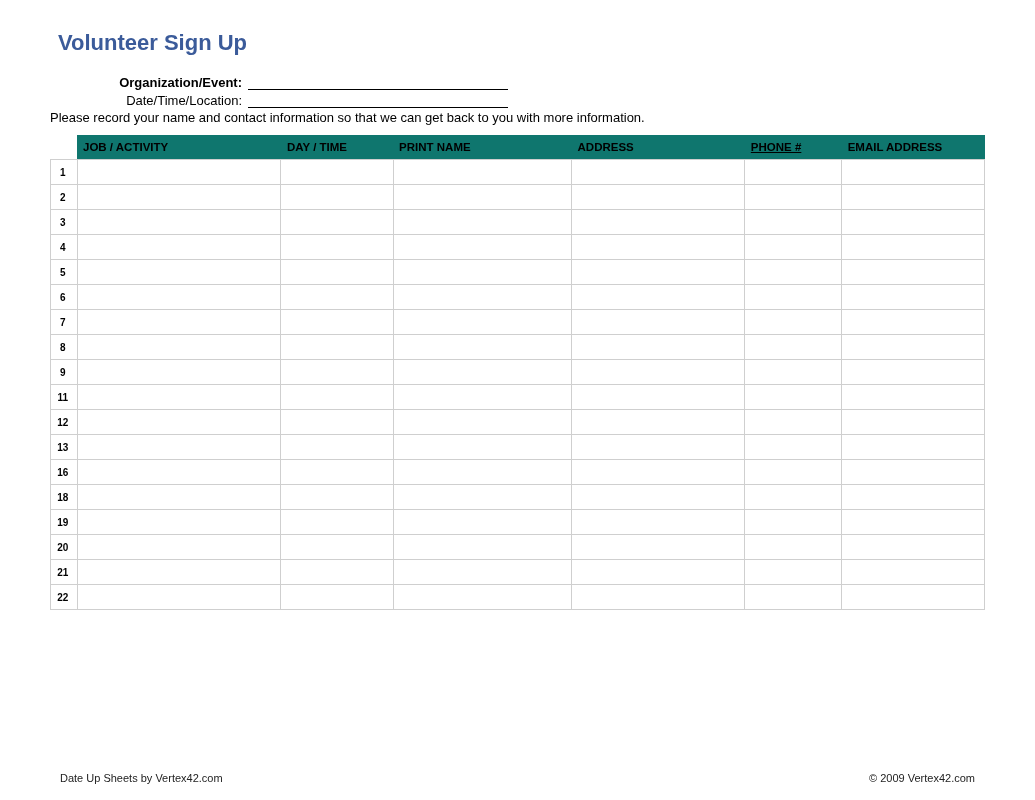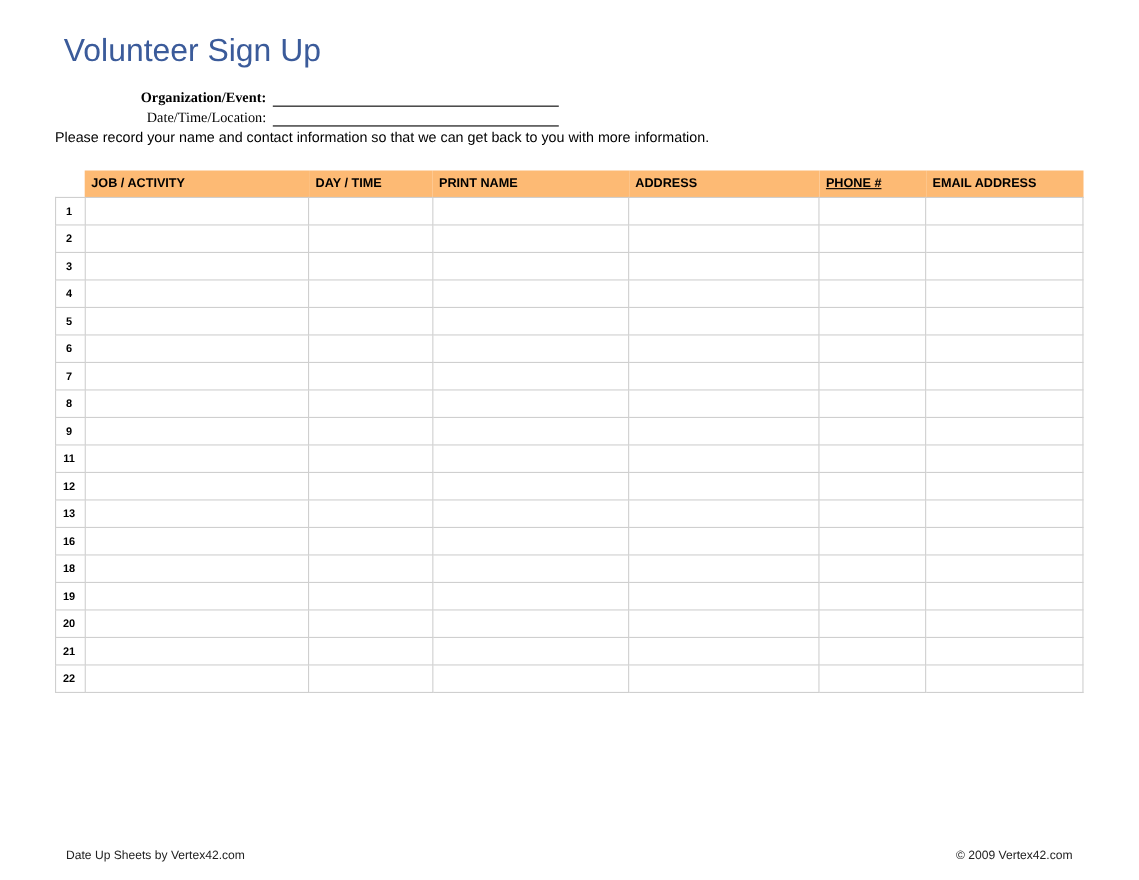--- a/index.html
+++ b/index.html
@@ -10,28 +10,27 @@
     body {
       font-family: "Trebuchet MS", Arial, sans-serif;
       background: #ffffff;
       width: 1035px;
       height: 800px;
       position: relative;
       padding: 30px 50px 20px 50px;
     }
     .page-title {
       color: #3b5b9a;
-      font-size: 29px;
-      font-weight: normal;
+      font-size: 22px;
+      font-weight: bold;
       margin-bottom: 18px;
       margin-left: 8px;
     }
     .meta-block {
       margin-left: 48px;
-      font-family: Liberation Serif, serif;
     }
     .meta-row {
       display: flex;
       align-items: flex-end;
       font-size: 13px;
       margin-bottom: 2px;
     }
     .meta-label {
       text-align: right;
       width: 150px;
@@ -40,29 +39,29 @@
     .meta-label.strong {
       font-weight: bold;
     }
     .meta-line {
       width: 260px;
       border-bottom: 1px solid #000;
       height: 16px;
     }
     .instructions {
       font-size: 13px;
-      margin-bottom: 23px;
+      margin-bottom: 10px;
     }
     table {
       border-collapse: collapse;
       width: 100%;
       table-layout: fixed;
     }
     thead th {
-      background: #fdba74;
+      background: #0f766e;
       font-size: 11.5px;
       font-weight: bold;
       text-align: left;
       padding: 6px 6px;
       border: none;
       color: #000;
     }
     thead th.num-col {
       width: 26px;
       background: #ffffff;

